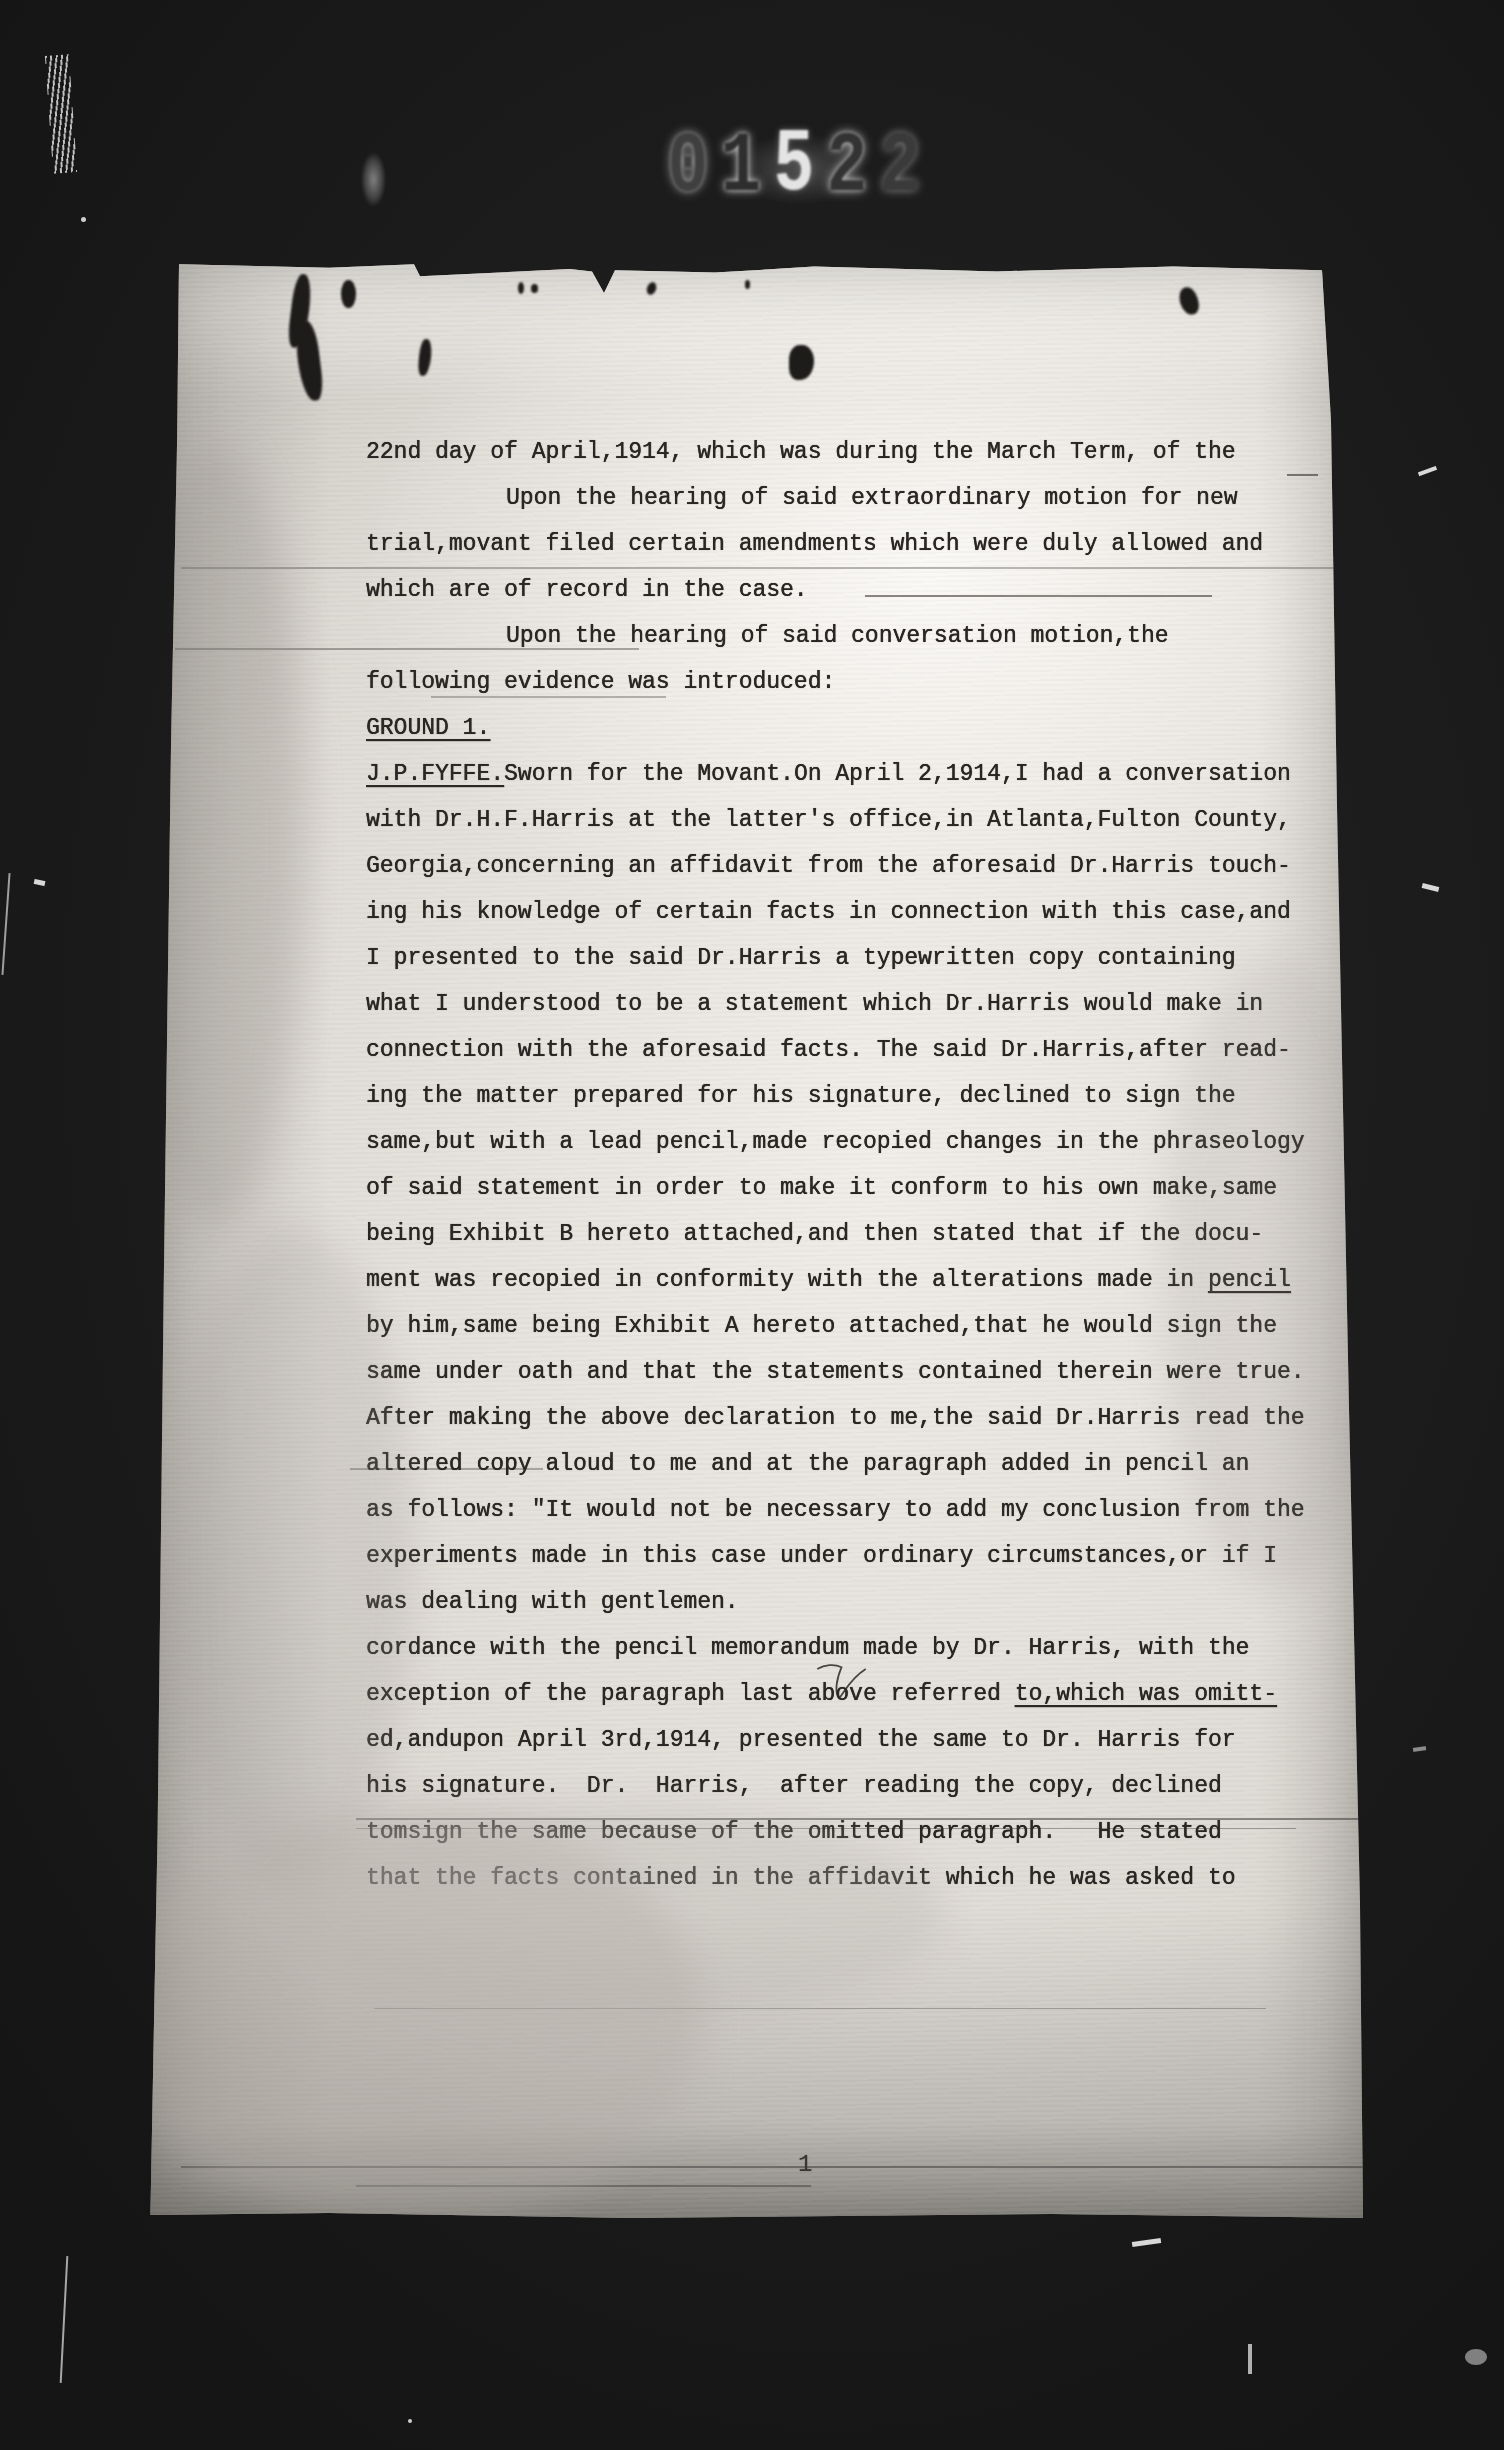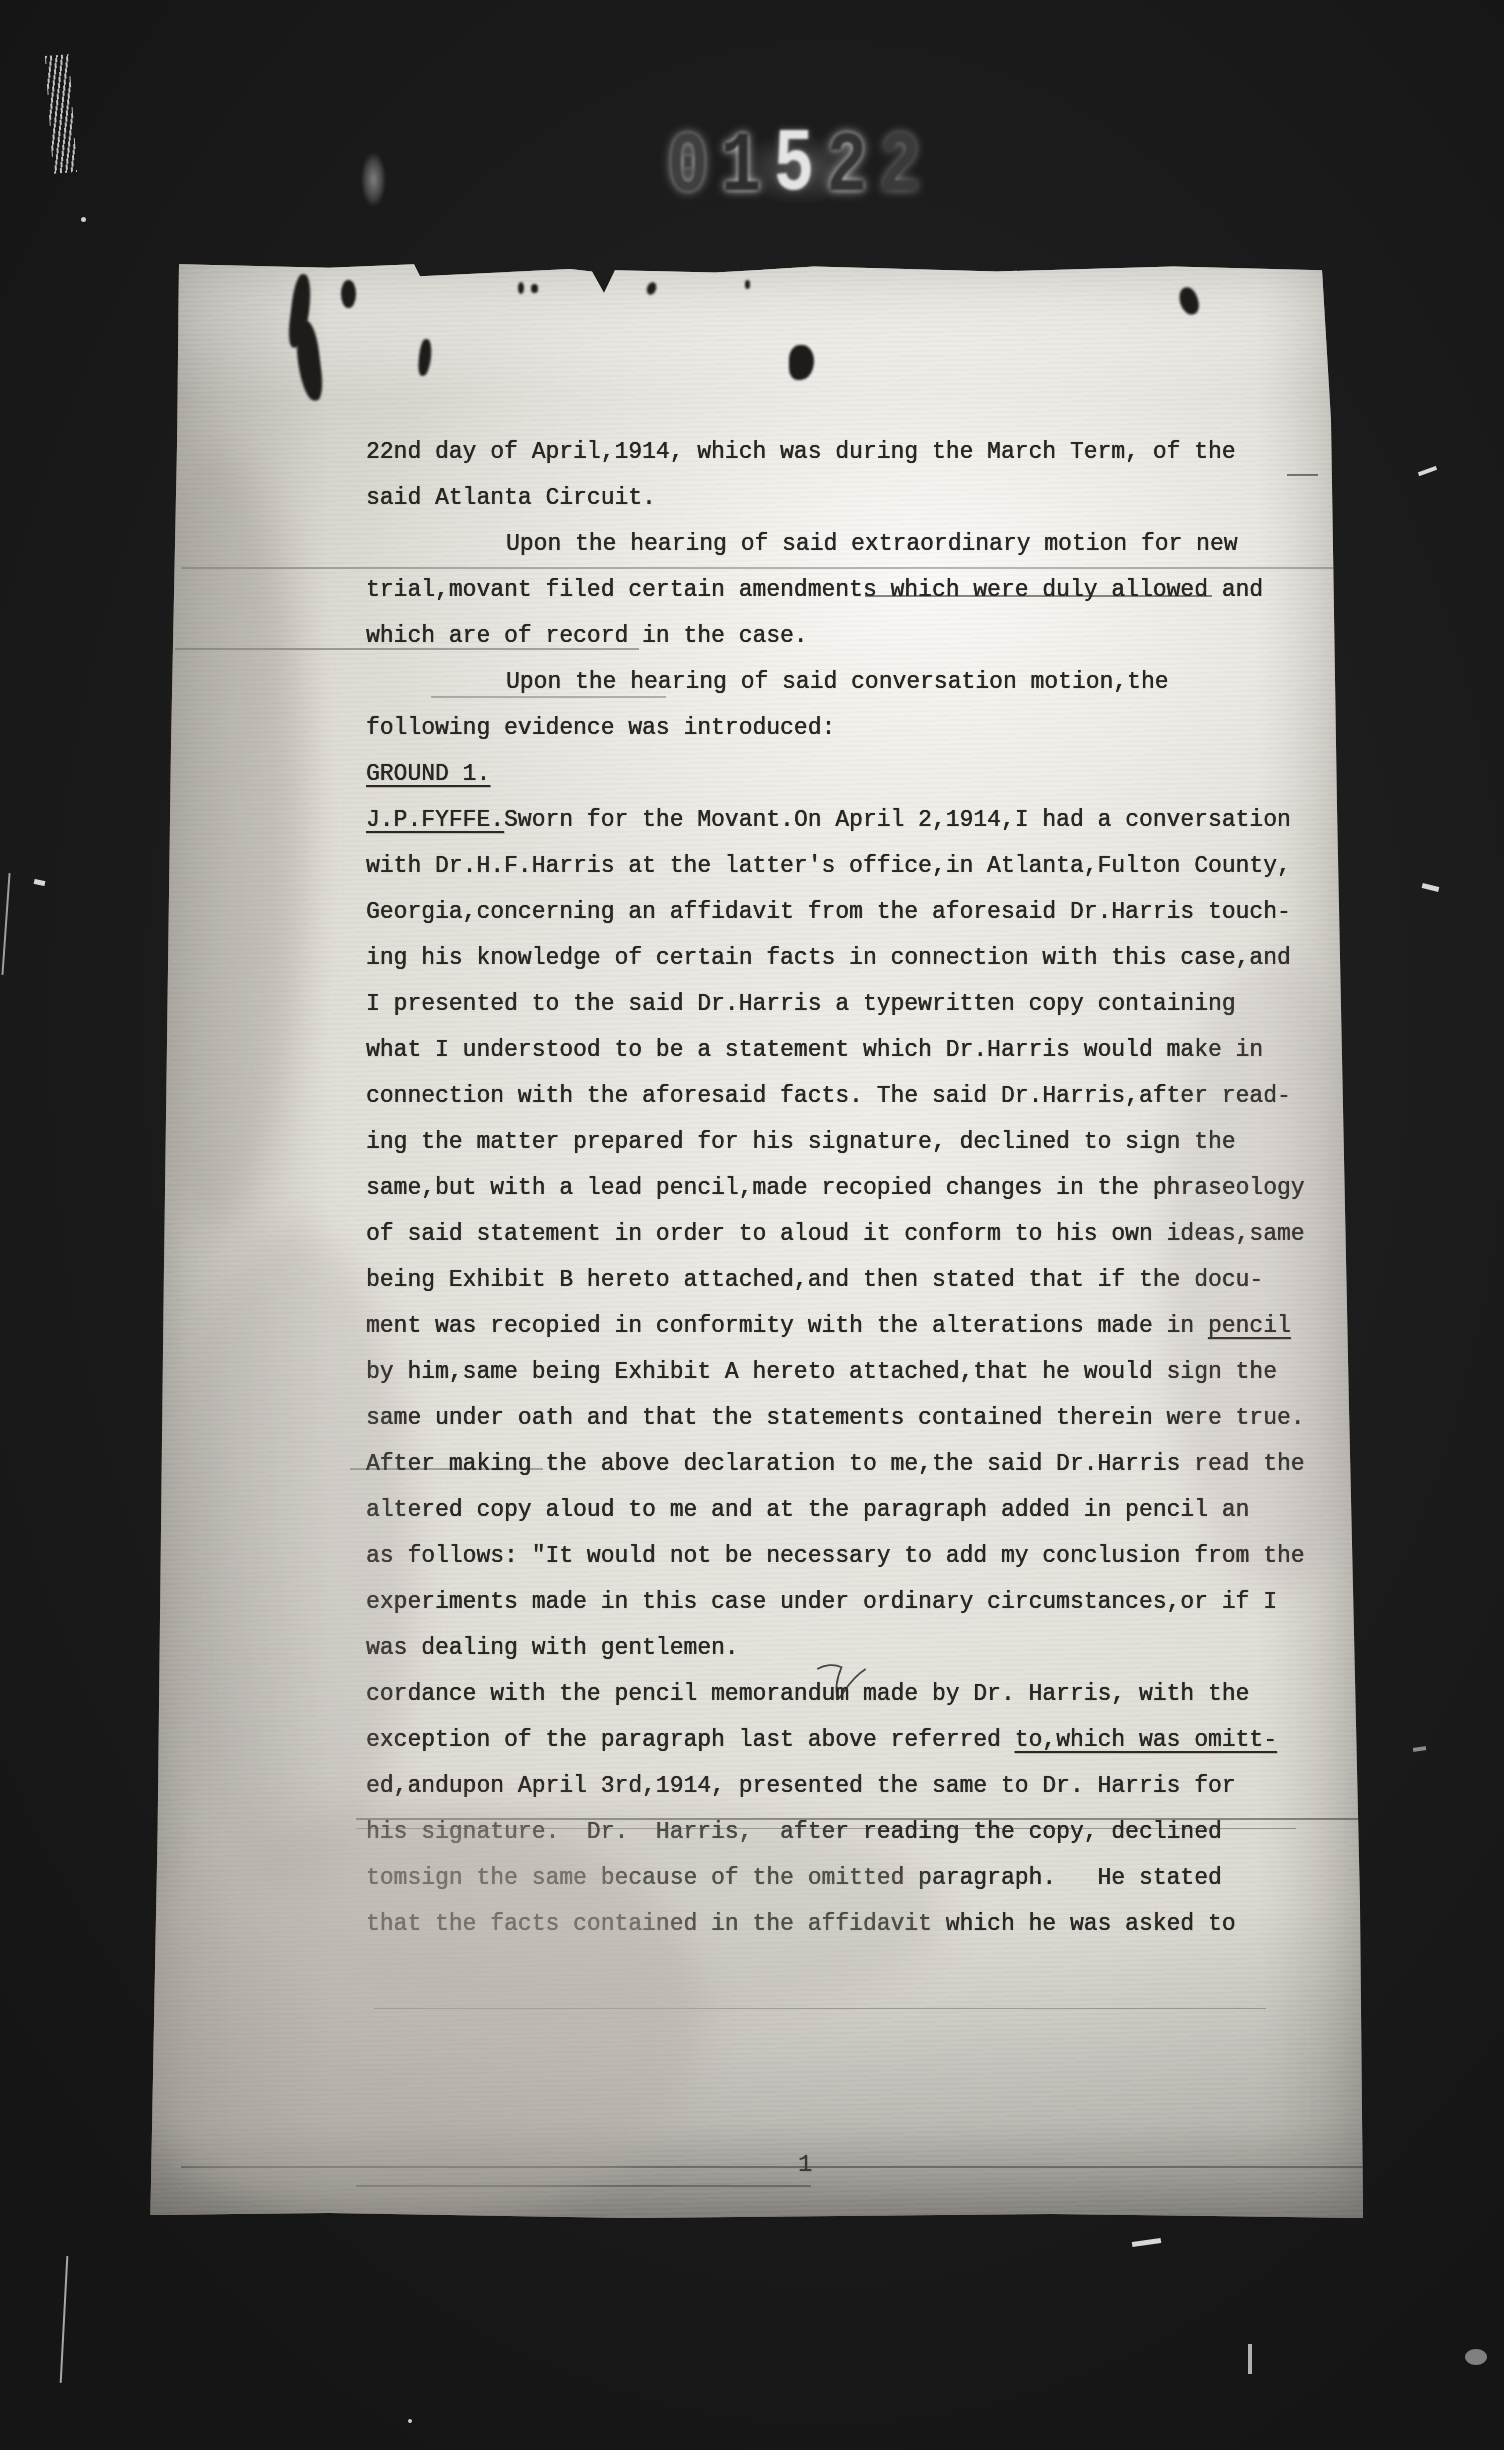--- a/index.html
+++ b/index.html
@@ -106,37 +106,36 @@
     <div class="artifact" style="left:1139px;top:211px;width:31px;height:2.4px;background:rgba(50,48,45,.6);"></div>
     <div class="artifact" style="left:202px;top:1205px;width:193px;height:1.8px;background:rgba(72,70,66,.4);"></div>
     <div class="artifact" style="left:208px;top:1555px;width:1010px;height:1.8px;background:rgba(52,50,47,.5);"></div>
     <div class="artifact" style="left:208px;top:1565px;width:940px;height:1.2px;background:rgba(52,50,47,.4);"></div>
     <div class="artifact" style="left:226px;top:1745px;width:892px;height:1.2px;background:rgba(62,60,56,.35);"></div>
     <div class="artifact" style="left:33px;top:1903px;width:1182px;height:1.8px;background:rgba(56,54,51,.5);"></div>
     <div class="artifact" style="left:208px;top:1922px;width:455px;height:1.8px;background:rgba(56,54,51,.45);"></div>
 
     <div id="text-block">
         <div class="line"><span>22nd day of April,1914, which was during the March Term, of the</span></div>
-        <div class="line"><span>said Atlanta Circuit.</span></div>
         <div class="line indent"><span>Upon the hearing of said extraordinary motion for new</span></div>
         <div class="line"><span>trial,movant filed certain amendments which were duly allowed and</span></div>
         <div class="line"><span>which are of record in the case.</span></div>
         <div class="line indent"><span>Upon the hearing of said conversation motion,the</span></div>
         <div class="line"><span>following evidence was introduced:</span></div>
         <div class="line center"><span class="ul">GROUND 1.</span></div>
         <div class="line"><span class="ul">J.P.FYFFE.</span><span>Sworn for the Movant.On April 2,1914,I had a conversation</span></div>
         <div class="line"><span>with Dr.H.F.Harris at the latter's office,in Atlanta,Fulton County,</span></div>
         <div class="line"><span>Georgia,concerning an affidavit from the aforesaid Dr.Harris touch-</span></div>
         <div class="line"><span>ing his knowledge of certain facts in connection with this case,and</span></div>
         <div class="line"><span>I presented to the said Dr.Harris a typewritten copy containing</span></div>
         <div class="line"><span>what I understood to be a statement which Dr.Harris would make in</span></div>
         <div class="line"><span>connection with the aforesaid facts. The said Dr.Harris,after read-</span></div>
         <div class="line"><span>ing the matter prepared for his signature, declined to sign the</span></div>
         <div class="line"><span>same,but with a lead pencil,made recopied changes in the phraseology</span></div>
-        <div class="line"><span>of said statement in order to aloud it conform to his own ideas,same</span></div>
+        <div class="line"><span>of said statement in order to make it conform to his own make,same</span></div>
         <div class="line"><span>being Exhibit B hereto attached,and then stated that if the docu-</span></div>
         <div class="line"><span>ment was recopied in conformity with the alterations made in </span><span class="ul">pencil</span></div>
         <div class="line"><span>by him,same being Exhibit A hereto attached,that he would sign the</span></div>
         <div class="line"><span>same under oath and that the statements contained therein were true.</span></div>
         <div class="line"><span>After making the above declaration to me,the said Dr.Harris read the</span></div>
         <div class="line"><span>altered copy aloud to me and at the paragraph added in pencil an</span></div>
         <div class="line"><span>as follows: "It would not be necessary to add my conclusion from the</span></div>
         <div class="line"><span>experiments made in this case under ordinary circumstances,or if I</span></div>
         <div class="line"><span>was dealing with gentlemen.</span></div>
         <div class="line"><span>cordance with the pencil memorandum made by Dr. Harris, with the</span></div>

